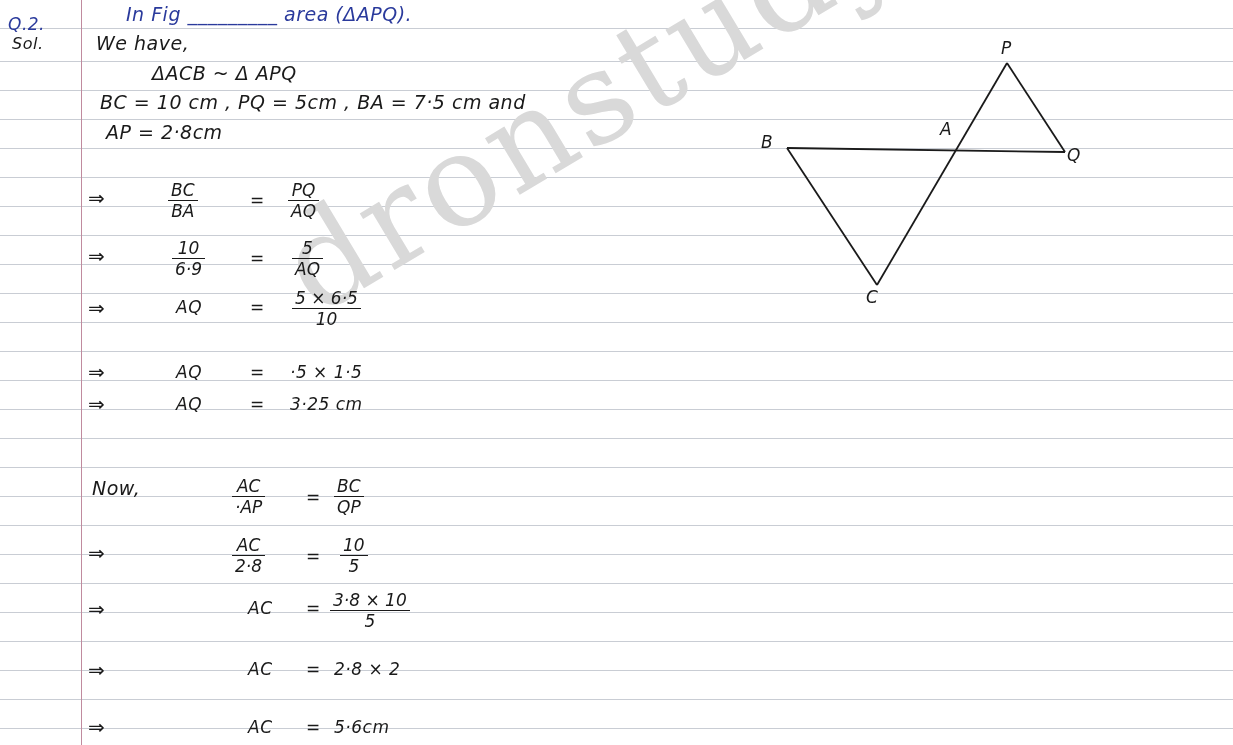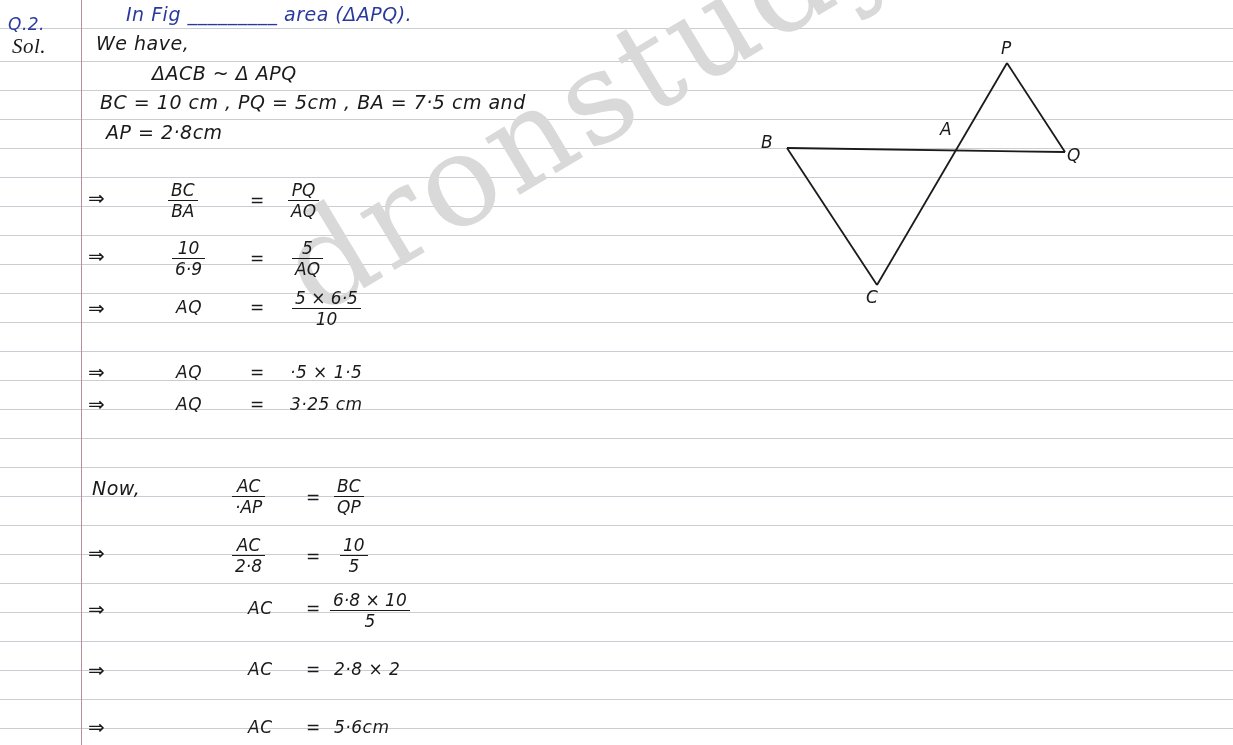--- a/index.html
+++ b/index.html
@@ -36,21 +36,21 @@
     font-family: "DejaVu Sans", sans-serif;
     color: #1a1a1a;
     white-space: nowrap;
     font-style: italic;
     letter-spacing: 0.5px;
   }
   .hw.blue {
     color: #2a3a9c;
   }
   .q-label { font-size: 17px; }
-  .sol-label { font-size: 21px; font-family: Liberation Serif, serif; }
+  .sol-label { font-size: 16px; }
   .line-txt { font-size: 19px; }
   .small { font-size: 17px; }
   .arrow { font-size: 20px; }
   
   .frac {
     position: absolute;
     display: inline-block;
     text-align: center;
     font-style: italic;
     font-size: 17px;
@@ -199,21 +199,21 @@
     <div class="hw small" style="left:306px; top:546px;">=</div>
     <div class="frac" style="left:340px; top:535px;">
       <span class="num">10</span>
       <span class="den">5</span>
     </div>
 
     <div class="hw arrow" style="left:88px; top:597px;">⇒</div>
     <div class="hw small" style="left:248px; top:598px;">AC</div>
     <div class="hw small" style="left:306px; top:598px;">=</div>
     <div class="frac" style="left:330px; top:590px;">
-      <span class="num">6·8 × 10</span>
+      <span class="num">3·8 × 10</span>
       <span class="den">5</span>
     </div>
 
     <div class="hw arrow" style="left:88px; top:658px;">⇒</div>
     <div class="hw small" style="left:248px; top:659px;">AC</div>
     <div class="hw small" style="left:306px; top:659px;">=</div>
     <div class="hw small" style="left:334px; top:659px;">2·8 × 2</div>
 
     <div class="hw arrow" style="left:88px; top:715px;">⇒</div>
     <div class="hw small" style="left:248px; top:717px;">AC</div>

